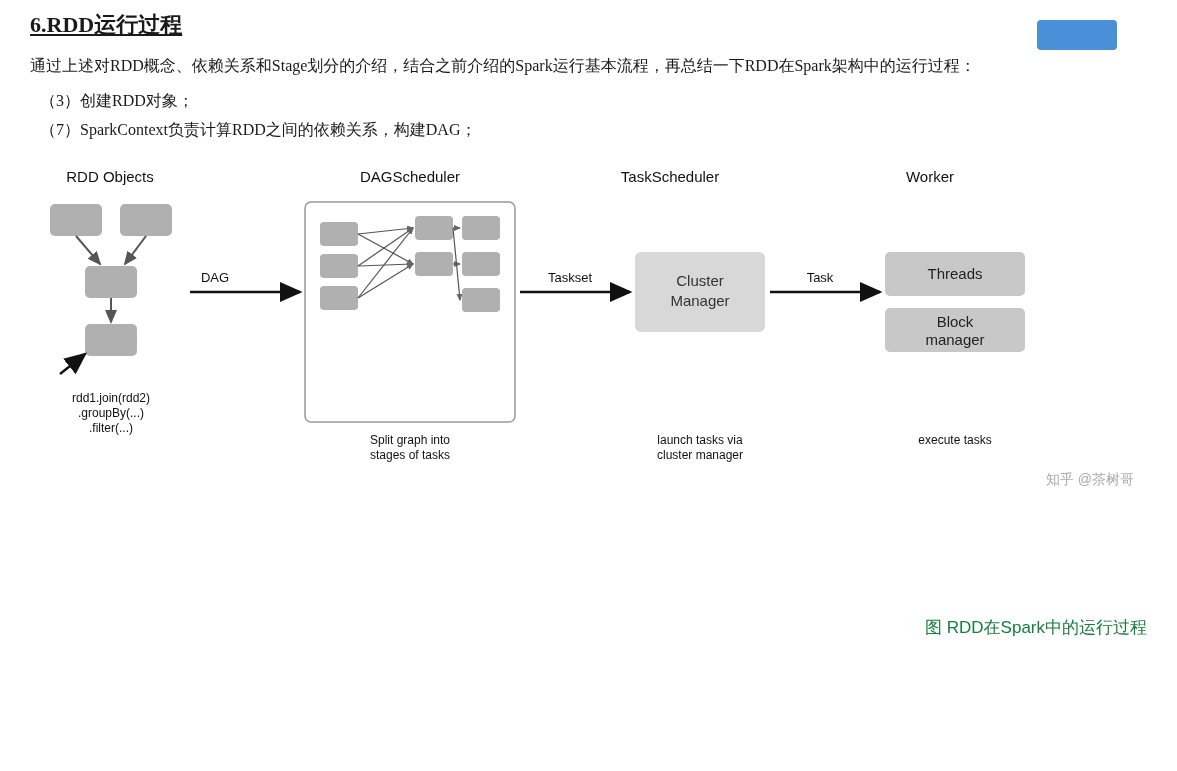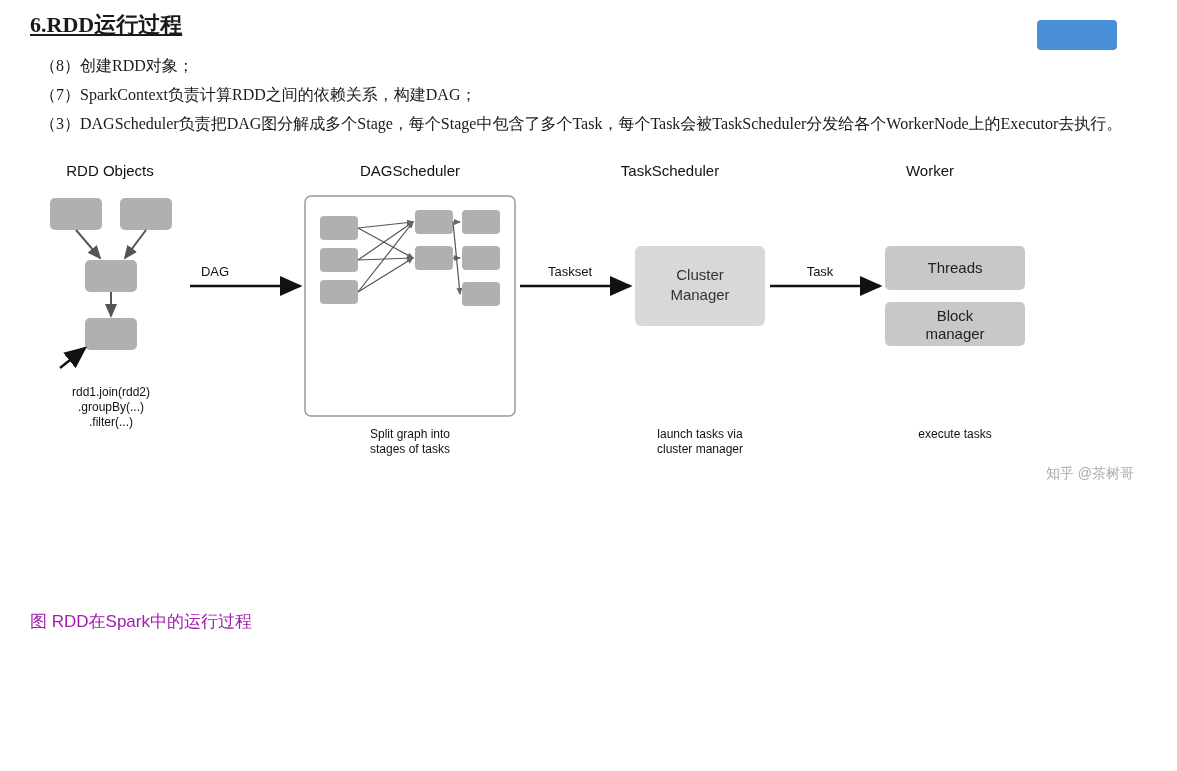--- a/index.html
+++ b/index.html
@@ -24,23 +24,23 @@
       margin-bottom: 6px;
     }
     .list-item {
       font-size: 16px;
       line-height: 1.8;
       padding-left: 10px;
     }
     .diagram-caption {
       font-size: 17px;
       font-family: Arial, sans-serif;
-      text-align: left;
+      text-align: right;
       margin-top: 18px;
-      color: #a21caf;
+      color: #15803d;
       width: 100%;
     }
     .blue-btn {
       background: #4a90d9;
       border-radius: 4px;
       width: 80px;
       height: 30px;
       position: absolute;
       top: 10px;
       right: 30px;
@@ -54,23 +54,23 @@
   </style>
 </head>
 <body>
 
 <div style="position:relative;">
 
   <div class="blue-btn"></div>
 
   <div class="title">6.RDD运行过程</div>
 
-  <div class="list-item">（8）创建RDD对象；</div>
+  <div class="intro-text">通过上述对RDD概念、依赖关系和Stage划分的介绍，结合之前介绍的Spark运行基本流程，再总结一下RDD在Spark架构中的运行过程：</div>
+  <div class="list-item">（3）创建RDD对象；</div>
   <div class="list-item">（7）SparkContext负责计算RDD之间的依赖关系，构建DAG；</div>
-  <div class="list-item">（3）DAGScheduler负责把DAG图分解成多个Stage，每个Stage中包含了多个Task，每个Task会被TaskScheduler分发给各个WorkerNode上的Executor去执行。</div>
 
   <div class="diagram-svg-wrapper">
     <svg width="1117" height="440" xmlns="http://www.w3.org/2000/svg" style="overflow:visible;">
 
       <text x="80" y="28" text-anchor="middle" font-family="Arial,sans-serif" font-size="15" fill="#111">RDD Objects</text>
       <text x="380" y="28" text-anchor="middle" font-family="Arial,sans-serif" font-size="15" fill="#111">DAGScheduler</text>
       <text x="640" y="28" text-anchor="middle" font-family="Arial,sans-serif" font-size="15" fill="#111">TaskScheduler</text>
       <text x="900" y="28" text-anchor="middle" font-family="Arial,sans-serif" font-size="15" fill="#111">Worker</text>
 
       <rect x="20" y="50" width="52" height="32" rx="5" fill="#b0b0b0"></rect>

